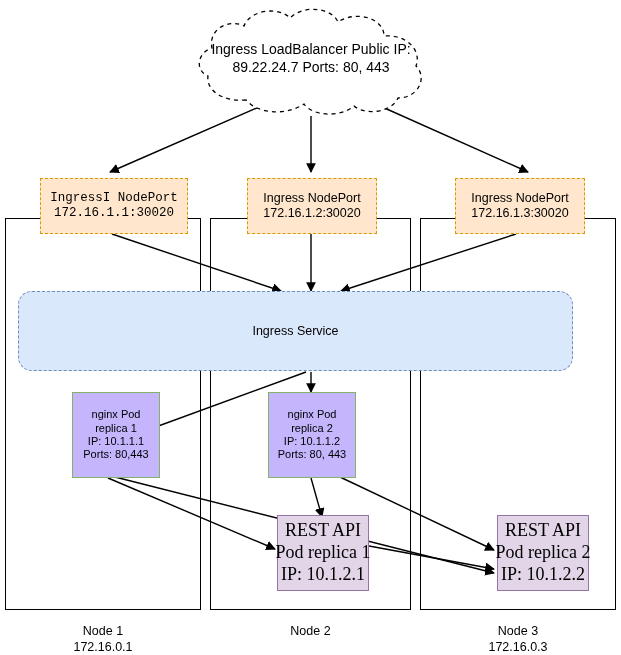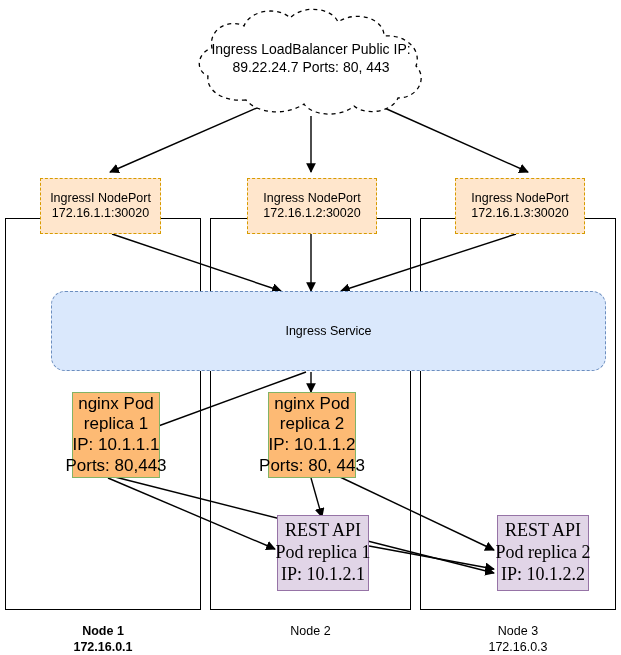--- a/index.html
+++ b/index.html
@@ -88,23 +88,23 @@
     align-items: center;
     justify-content: center;
     text-align: center;
     font-size: 12.5px;
     line-height: 1.30;
     color: #000000;
   }
 
   
   .nginx-pod-box {
-    background: #fdba74;
+    background: #c4b5fd;
     border: 1.3px solid #82b366;
-    font-size: 17px;
+    font-size: 11px;
   }
 
   
   .restapi-pod-box {
     background: #e1d5e7;
     border: 1.3px solid #9673a6;
     font-size: 18px;
     font-family: Liberation Serif, serif;
   }
 
@@ -169,36 +169,36 @@
                C 154 110 126 108 118 96
                C 100 108 72 106 60 92 Z" fill="#ffffff" stroke="#000000" stroke-width="1.3" stroke-dasharray="4,4"></path>
     </svg>
   </div>
   <div id="cloud-label">
     <span class="line">Ingress LoadBalancer</span>
     <span class="line">Public IP: 89.22.24.7</span>
     <span class="line">Ports: 80, 443</span>
   </div>
 
-  <div class="node-box nodeport-box" style="left:40px; top:178px; width:121px; height:56px;">
+  <div class="node-box nodeport-box" style="left:40px; top:178px; width:148px; height:56px;font-family:Liberation Mono, monospace;">
     <span class="line">IngressI NodePort</span>
     <span class="line">172.16.1.1:30020</span>
   </div>
 
   <div class="node-box nodeport-box" style="left:247px; top:178px; width:130px; height:56px;">
     <span class="line">Ingress NodePort</span>
     <span class="line">172.16.1.2:30020</span>
   </div>
 
   <div class="node-box nodeport-box" style="left:455px; top:178px; width:130px; height:56px;">
     <span class="line">Ingress NodePort</span>
     <span class="line">172.16.1.3:30020</span>
   </div>
 
-  <div id="ingress-service-box" style="left:18px; top:291px; width:555px; height:80px;margin-left:33px;">
+  <div id="ingress-service-box" style="left:18px; top:291px; width:555px; height:80px;">
     <span class="line">Ingress Service</span>
   </div>
 
   <div class="node-box nginx-pod-box" style="left:72px; top:392px; width:88px; height:86px;">
     <span class="line">nginx Pod</span>
     <span class="line">replica 1</span>
     <span class="line">IP: 10.1.1.1</span>
     <span class="line">Ports: 80,443</span>
   </div>
 
@@ -214,21 +214,21 @@
     <span class="line">Pod replica 1</span>
     <span class="line">IP: 10.1.2.1</span>
   </div>
 
   <div class="node-box restapi-pod-box" style="left:497px; top:515px; width:92px; height:76px;">
     <span class="line">REST API</span>
     <span class="line">Pod replica 2</span>
     <span class="line">IP: 10.1.2.2</span>
   </div>
 
-  <div class="node-caption" style="left:5px; top:624px; width:196px;font-weight:bold;">
+  <div class="node-caption" style="left:5px; top:624px; width:196px;">
     <div>Node 1</div>
     <div>172.16.0.1</div>
   </div>
   <div class="node-caption" style="left:210px; top:624px; width:201px;">
     <div>Node 2</div>
   </div>
   <div class="node-caption" style="left:420px; top:624px; width:196px;">
     <div>Node 3</div>
     <div>172.16.0.3</div>
   </div>

